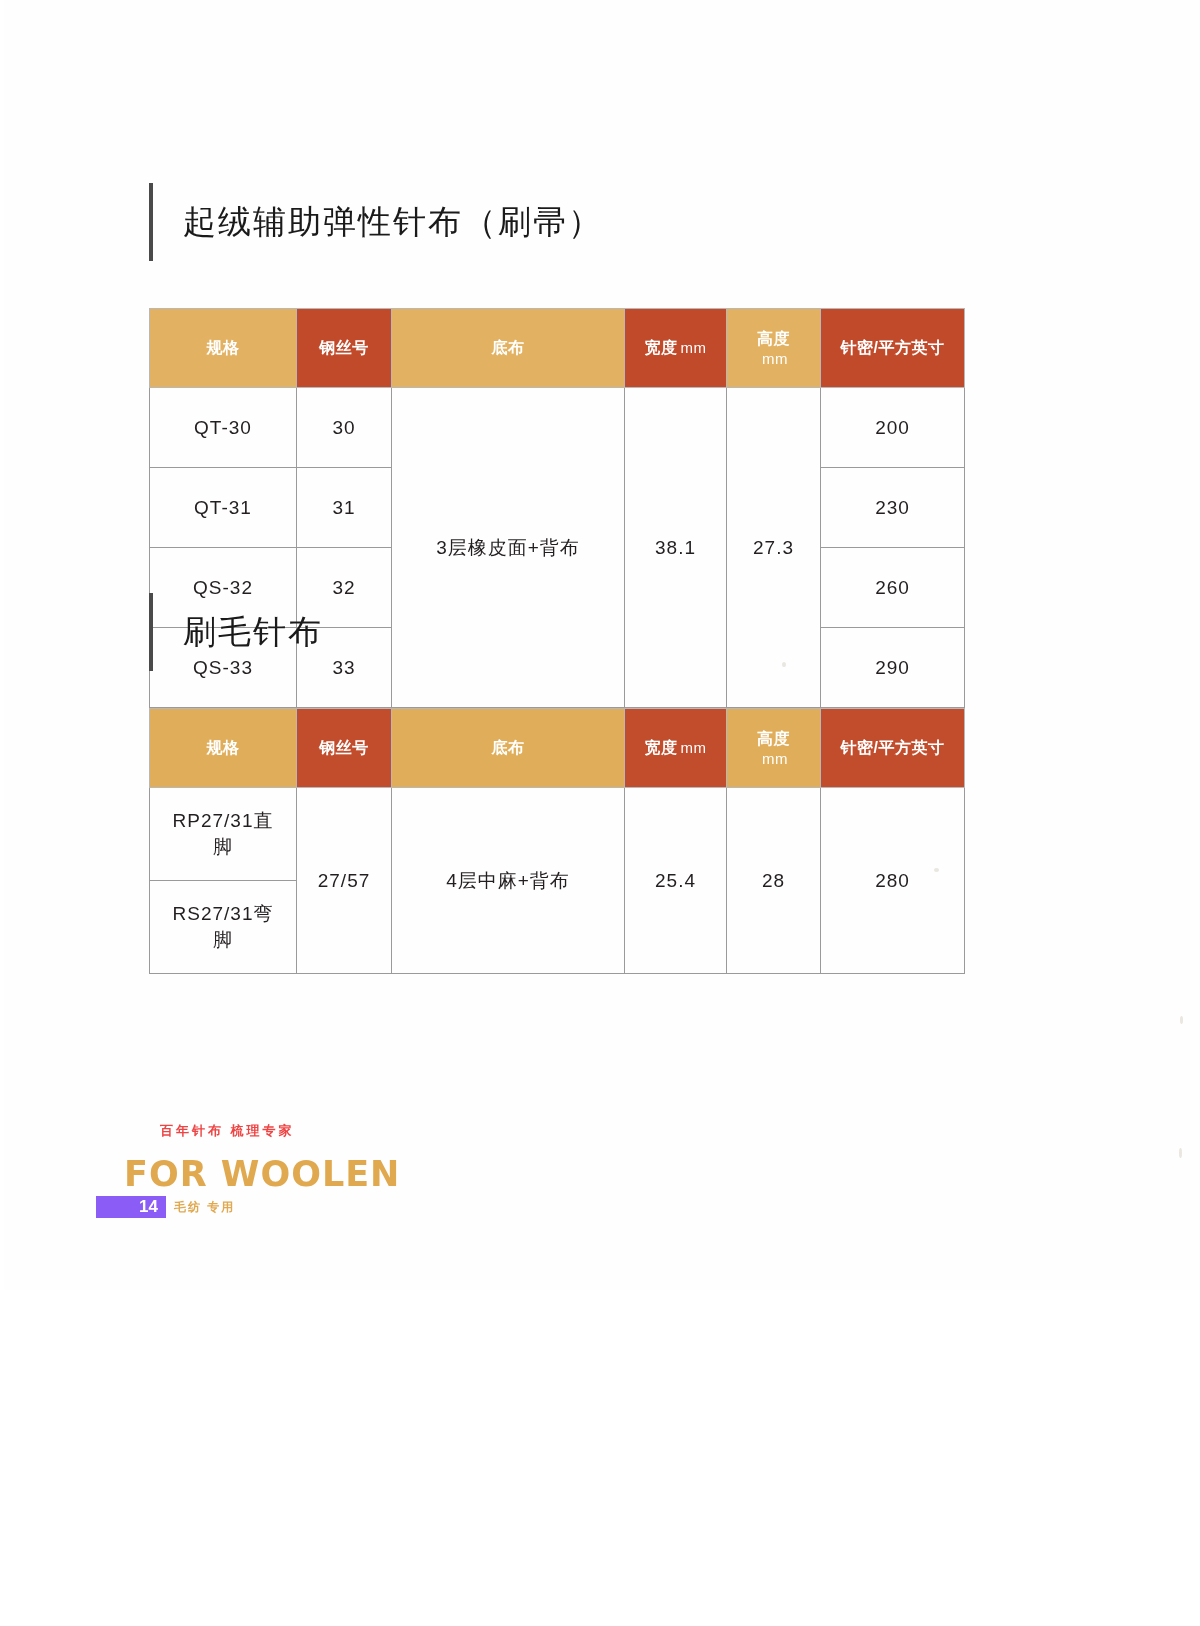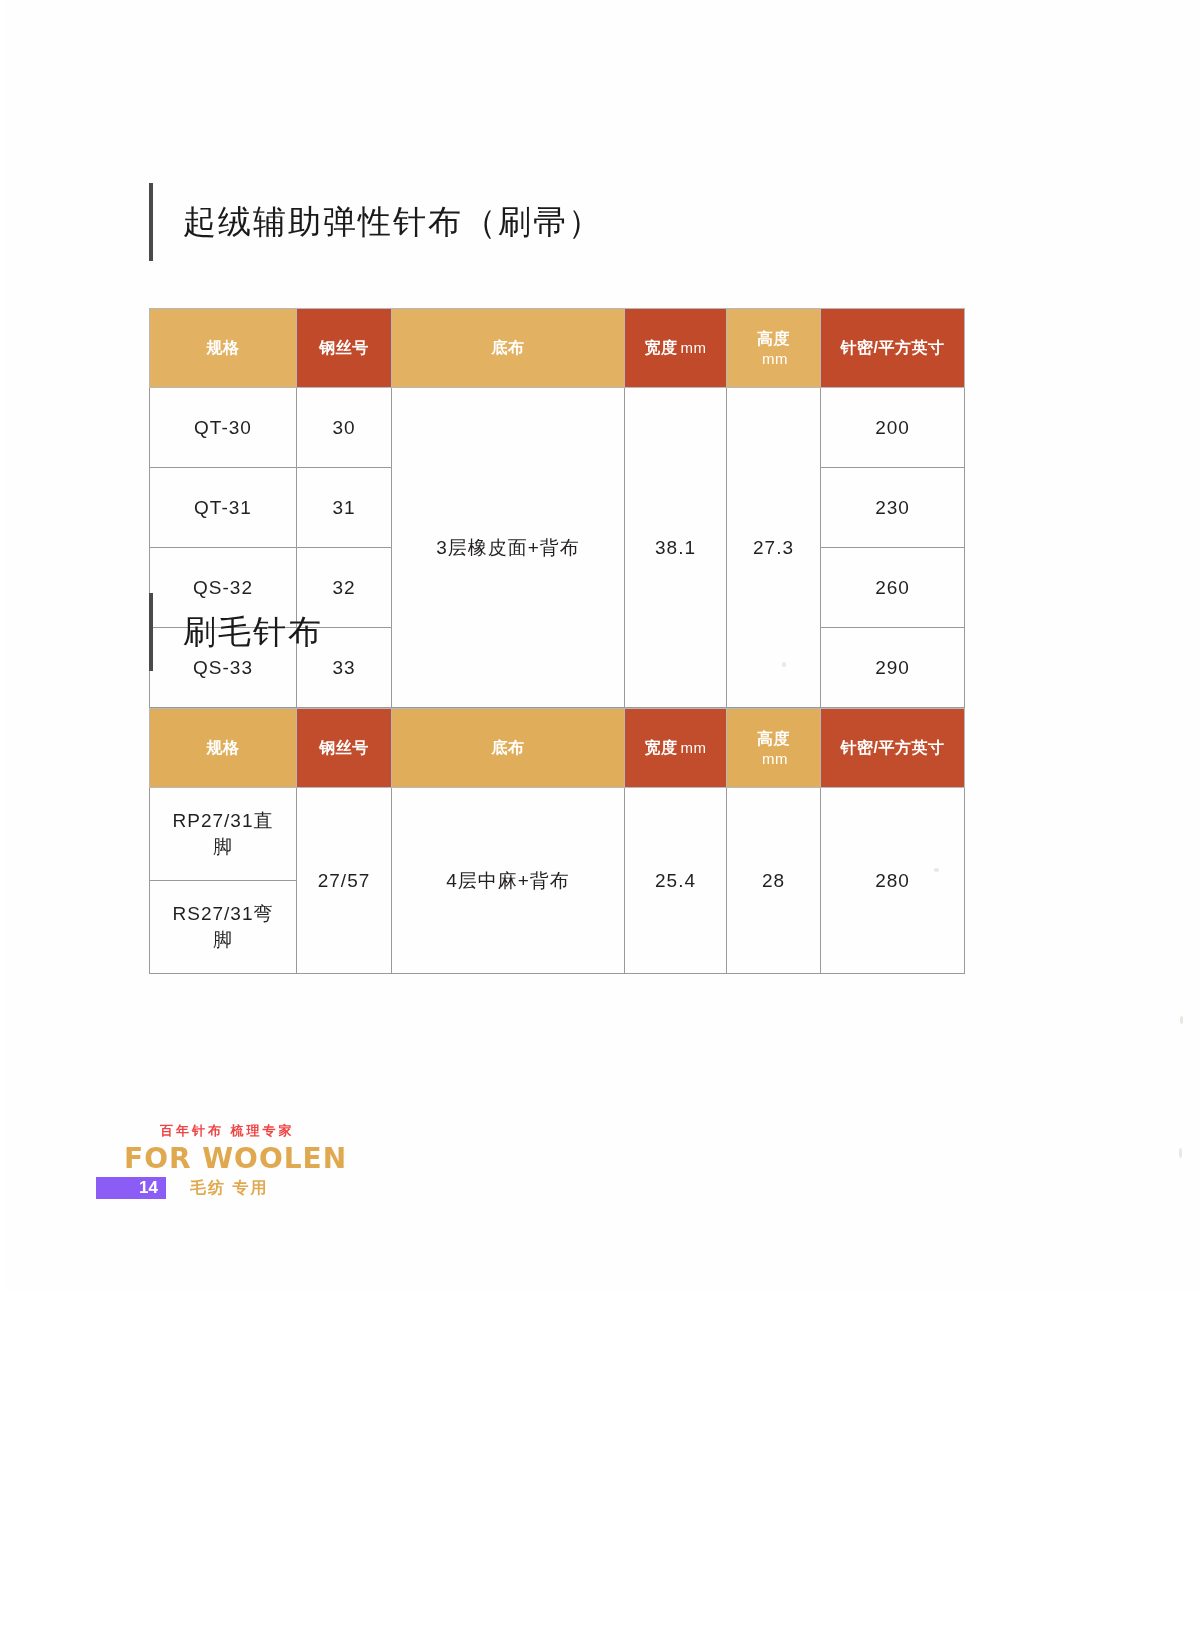--- a/index.html
+++ b/index.html
@@ -102,26 +102,26 @@
     height: 90px;
   }
   .footer-tag {
     font-size: 13px;
     color: #ef4444;
     letter-spacing: 3px;
     margin-left: 64px;
     font-weight: bold;
   }
   .footer-brand {
-    font-size: 28px;
+    font-size: 35px;
     color: #e0a94f;
     font-weight: bold;
     letter-spacing: 1px;
     margin-left: 28px;
-    margin-top: 2px;
+    margin-top: 14px;
     font-family: "DejaVu Sans", sans-serif;
   }
   .footer-bottom {
     display: flex;
     align-items: center;
     margin-top: 2px;
   }
   .footer-page {
     width: 70px;
     height: 22px;
@@ -129,22 +129,22 @@
     color: #ffffff;
     font-size: 17px;
     font-weight: bold;
     display: flex;
     align-items: center;
     justify-content: flex-end;
     padding-right: 8px;
     box-sizing: border-box;
   }
   .footer-sub {
-    margin-left: 24px;
-    font-size: 16px;
+    margin-left: 8px;
+    font-size: 12px;
     color: #e0a94f;
     font-weight: bold;
     letter-spacing: 2px;
     text-align: right;
   }
 
   .speck {
     position: absolute;
     background: #d9d2c6;
     border-radius: 50%;

